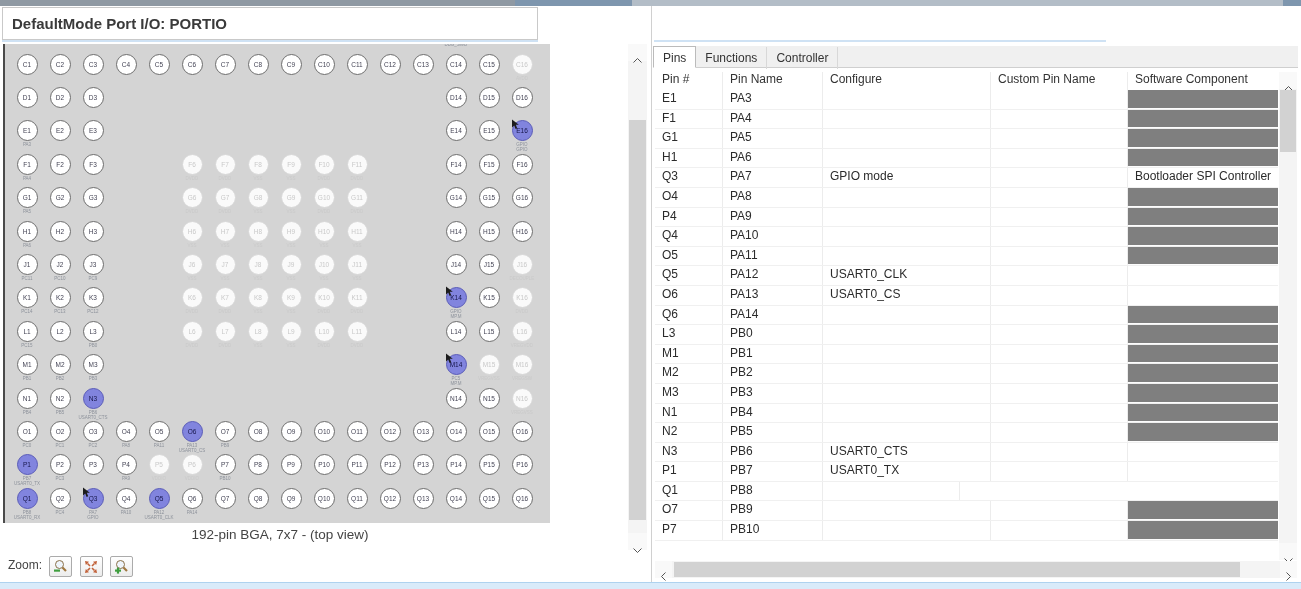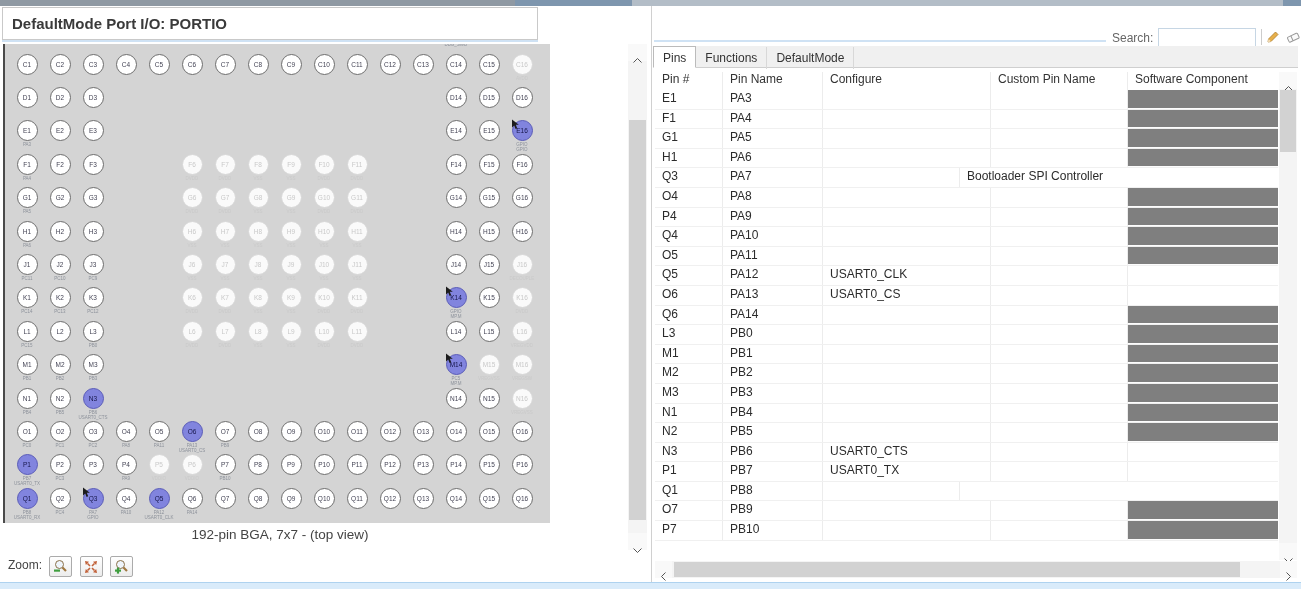--- a/index.html
+++ b/index.html
@@ -391,41 +391,22 @@
             <line x1="9.5" y1="8.5" x2="13" y2="12" stroke="#a07840" stroke-width="2.2"></line>
             <rect x="1" y="10.5" width="6" height="2.2" fill="#3f9e3f"></rect>
             <rect x="2.9" y="8.6" width="2.2" height="6" fill="#3f9e3f"></rect>
           </svg></span></span>
   </div>
 
   <div id="divider"></div>
 
   <div class="titleline" style="left:654px;top:40px;width:452px;"></div>
 
-  <div id="searchrow">
-    <span class="slabel">Search:</span>
-    <input id="searchinput" value="" style="">
-    <span class="vsep"></span>
-    <span class="sicon" style="left:157px;">
-      <svg width="16" height="16" viewBox="0 0 16 16">
-          <path d="M3,13 L6,12.5 L13,5.5 L10.5,3 L3.5,10 Z" fill="#e8b04a" stroke="#a97b2f" stroke-width="0.8"></path>
-          <path d="M3,13 L3.5,10 L6,12.5 Z" fill="#f6e3c2"></path>
-        </svg>
-    </span>
-    <span class="sicon" style="left:177px;">
-      <svg width="16" height="16" viewBox="0 0 16 16">
-          <g transform="rotate(-25 8 8)">
-            <rect x="2.5" y="6" width="11" height="5.5" rx="1" fill="#fbfbfb" stroke="#9a9a9a"></rect>
-            <line x1="6.5" y1="6" x2="6.5" y2="11.5" stroke="#9a9a9a"></line>
-          </g>
-        </svg>
-    </span>
-  </div>
-
-  <div id="tabbar"><div class="tab active">Pins</div><div class="tab">Functions</div><div class="tab">DefaultMode</div></div>
+
+  <div id="tabbar"><div class="tab active">Pins</div><div class="tab">Functions</div><div class="tab">Controller</div></div>
 
   <div id="tablewrap">
     <div id="thead">
         <div class="cell c0">Pin #</div>
         <div class="cell c1">Pin Name</div>
         <div class="cell c2">Configure</div>
         <div class="cell c3">Custom Pin Name</div>
         <div class="cell c4">Software Component</div>
       </div>
     <div id="tbody">
@@ -453,20 +434,21 @@
         <div class="trow">
           <div class="cell c0">H1</div>
           <div class="cell c1">PA6</div>
           <div class="cell c2"></div>
           <div class="cell c3"></div>
           <div class="cell c4 graycell"></div>
         </div>
         <div class="trow">
           <div class="cell c0">Q3</div>
           <div class="cell c1">PA7</div>
+          <div class="cell c2">GPIO mode</div>
           <div class="cell c3"></div>
           <div class="cell c4">Bootloader SPI Controller</div>
         </div>
         <div class="trow">
           <div class="cell c0">O4</div>
           <div class="cell c1">PA8</div>
           <div class="cell c2"></div>
           <div class="cell c3"></div>
           <div class="cell c4 graycell"></div>
         </div>

